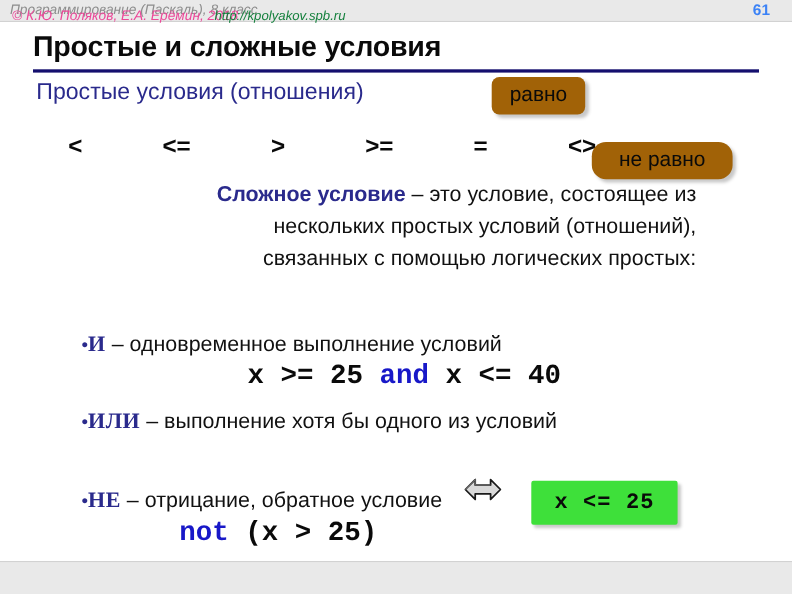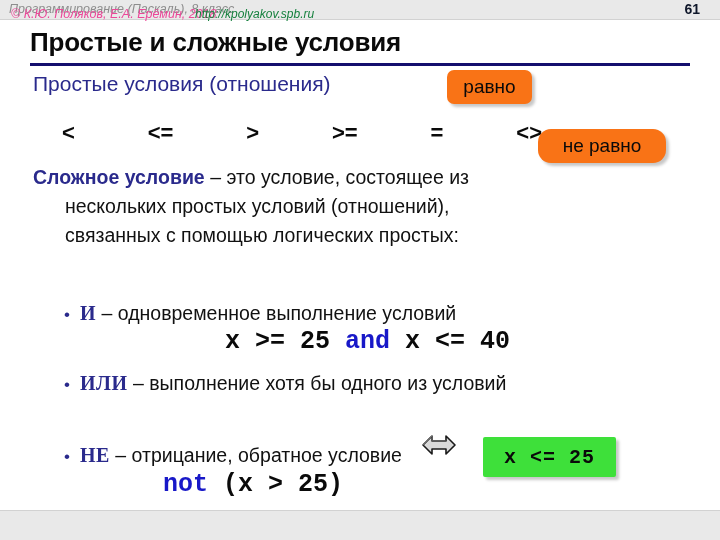--- a/index.html
+++ b/index.html
@@ -31,21 +31,21 @@
     font-size: 12.5px;
     font-style: italic;
     color: #8d8d8d;
     white-space: nowrap;
   }
   #page-number {
     position: absolute;
     right: 20px; top: 1px;
     font-size: 14px;
     font-weight: bold;
-    color: #0f172a;
+    color: #3b82f6;
   }
 
   
   #slide-title {
     position: absolute;
     left: 30px; top: 27px;
     font-size: 26px;
     font-weight: bold;
     color: #0a0a0a;
     letter-spacing: -0.2px;
@@ -58,20 +58,21 @@
     height: 3px;
     background: #140f6e;
   }
 
   
   #content {
     position: absolute;
     left: 0; top: 0;
     width: 720px;
     height: 480px;
+    text-align: right;
   }
 
   .subhead {
     position: absolute;
     left: 33px; top: 72px;
     font-size: 21px;
     color: #2a2a8c;
     white-space: nowrap;
   }
 
@@ -145,21 +146,21 @@
   #bullet-and   { top: 262px; }
   #code-and     { left: 225px; top: 292px; }
   #bullet-or    { top: 332px; }
   #code-or      { left: 231px; top: 365px; }
   #bullet-not   { top: 404px; }
   #code-not     { left: 163px; top: 435px; }
 
   
   .chip {
     position: absolute;
-    background: #f97316;
+    background: #a16207;
     border-radius: 7px;
     box-shadow: 3px 3px 3px rgba(0,0,0,0.22);
     color: #0a0a0a;
     display: flex;
     align-items: center;
     justify-content: center;
     white-space: nowrap;
   }
   #chip-ravno {
     left: 447px; top: 70px;

